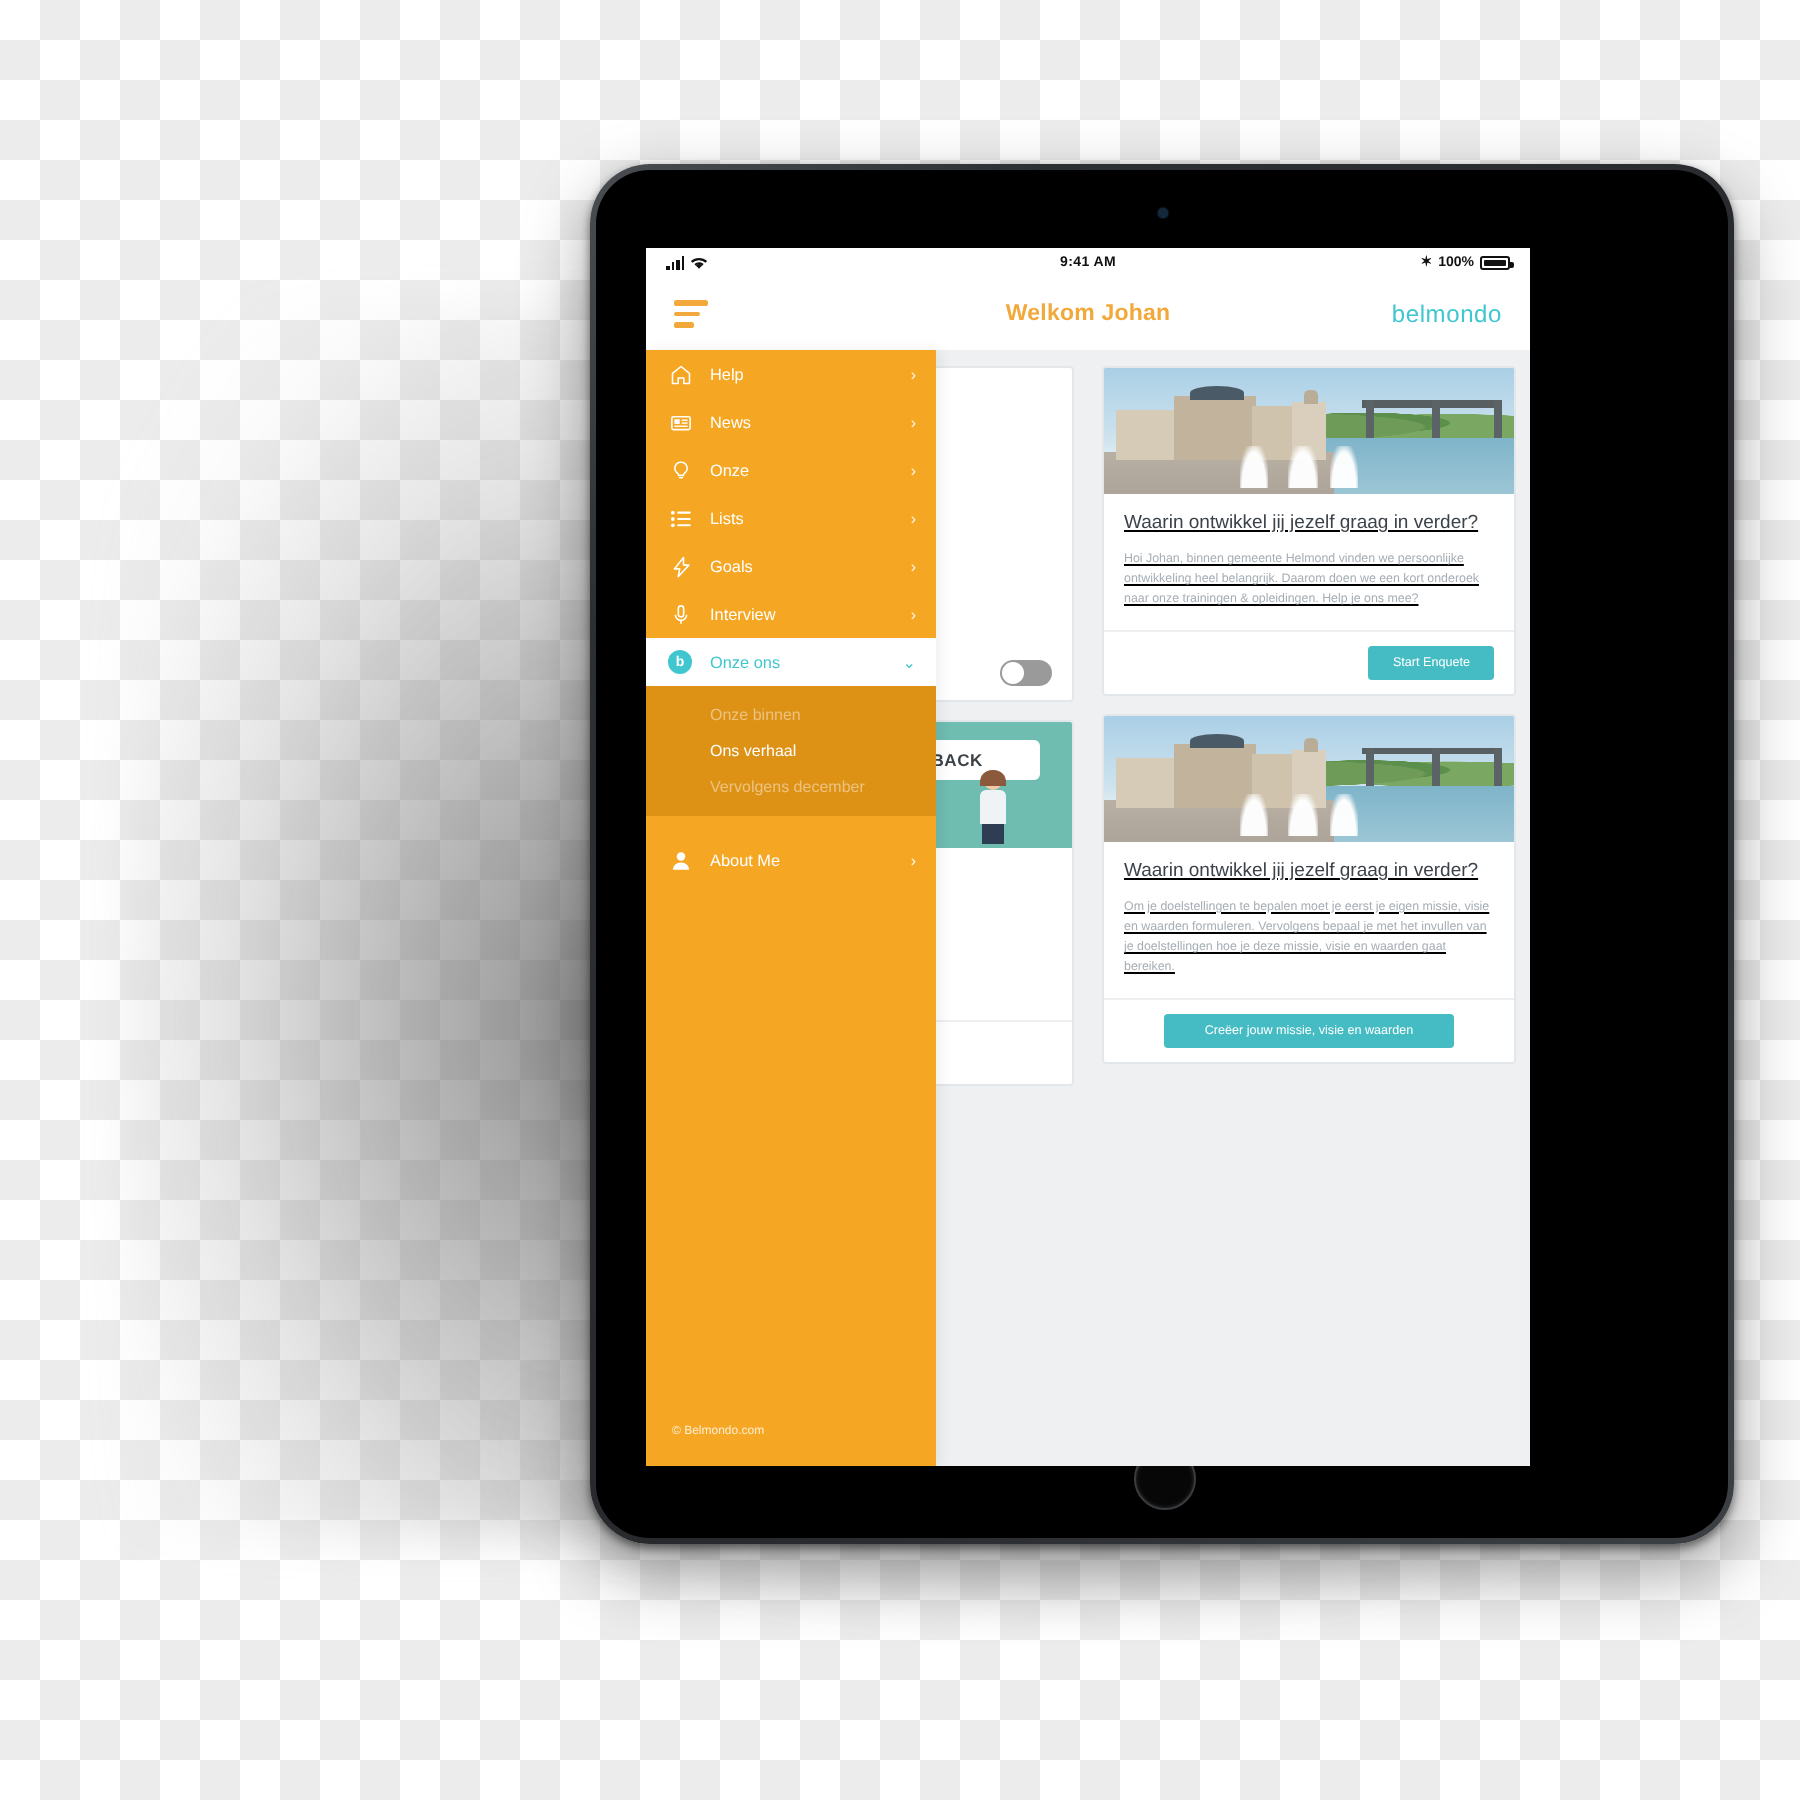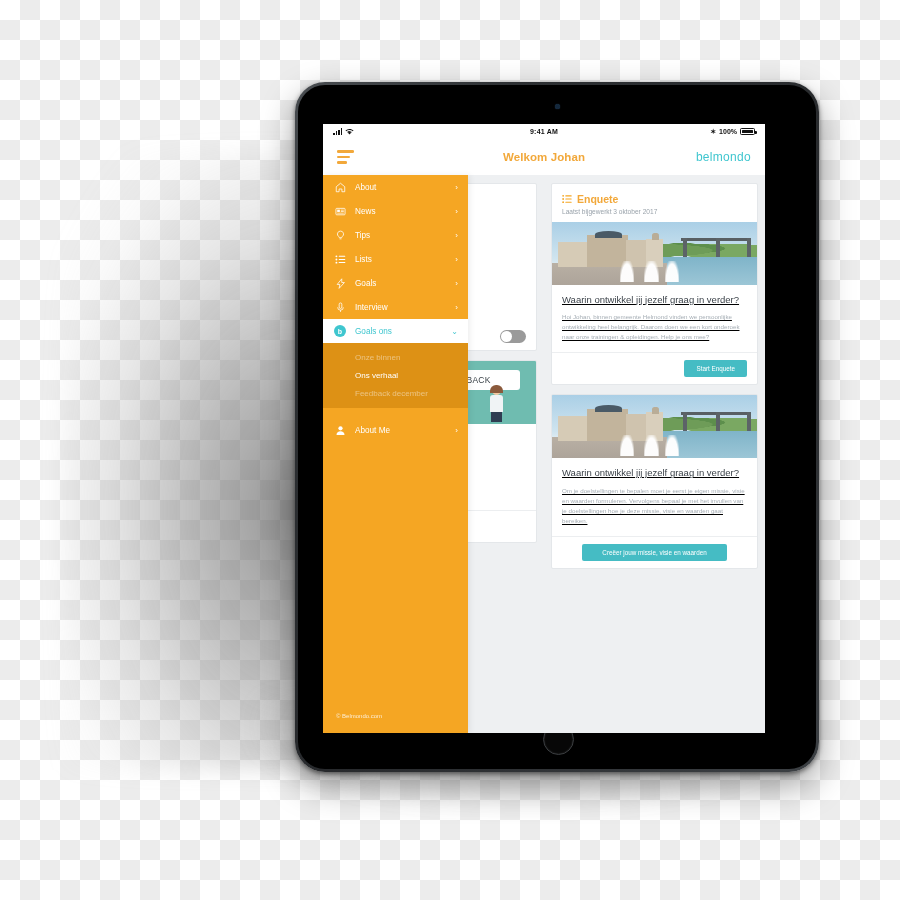--- a/index.html
+++ b/index.html
@@ -19,21 +19,21 @@
     background:radial-gradient(ellipse at 78% 58%, rgba(80,80,80,.62) 0%, rgba(110,110,110,.45) 30%, rgba(140,140,140,.22) 55%, rgba(180,180,180,.06) 75%, rgba(255,255,255,0) 88%);
     filter:blur(10px);
   }
   #shadow2{
     position:absolute;left:250px;top:690px;width:560px;height:120px;
     background:radial-gradient(ellipse at 50% 30%, rgba(90,90,90,.35) 0%, rgba(150,150,150,.16) 45%, rgba(255,255,255,0) 75%);
     filter:blur(8px);
   }
   
   #tablet{
-    position:absolute;left:295px;top:82px;width:524px;height:690px;
+    position:absolute;left:295px;top:82px;width:572px;height:690px;
     background:linear-gradient(135deg,#4a4e52 0%,#2d3033 18%,#27292c 60%,#3c4044 100%);
     border-radius:30px;
     box-shadow:0 14px 34px rgba(0,0,0,.38), 0 2px 5px rgba(0,0,0,.5);
   }
   #tablet-inner{
     position:absolute;left:3px;top:3px;right:3px;bottom:3px;
     background:#000;border-radius:27px;
   }
   #camera{position:absolute;left:50%;top:19px;width:5px;height:5px;margin-left:-2.5px;
     border-radius:50%;background:#14283c;box-shadow:0 0 1px #2a4a6a;}
@@ -102,21 +102,21 @@
     background:linear-gradient(#7fb4c9,#9cc6d6);}
   .ground{position:absolute;left:0;bottom:0;width:56%;height:34%;
     background:linear-gradient(#b9b0a4,#ada49a);}
   .bridge{position:absolute;left:63%;top:26%;width:34%;height:5%;background:#585f63;}
   .bpost{position:absolute;top:26%;width:2%;height:30%;background:#5c6367;}
   .fount{position:absolute;bottom:4%;width:7%;height:34%;
     background:radial-gradient(ellipse at 50% 100%,rgba(255,255,255,.97) 0 60%,rgba(255,255,255,.25) 75%,transparent 82%);}
   
   .fb{height:63px;background:#6fbcb0;position:relative;overflow:hidden;}
   .bub{position:absolute;background:#3a4248;border-radius:3px;display:flex;
-    align-items:center;justify-content:center;color:#fff;font-size:8.5px;font-weight:normal;letter-spacing:.3px;}
+    align-items:center;justify-content:center;color:#fff;font-size:8.5px;font-weight:bold;letter-spacing:.3px;}
   .bub.w{background:#fff;color:#3a4248;}
   .bub::after{content:"";position:absolute;bottom:-4px;left:22%;border:4px solid transparent;
     border-top-color:#3a4248;border-bottom:0;}
   .bub.w::after{border-top-color:#fff;}
   .person{position:absolute;bottom:2px;}
   .head{width:9px;height:9px;border-radius:50%;background:#f2c9a4;margin:0 auto;}
   .hair{position:absolute;top:-1px;left:50%;margin-left:-5.5px;width:11px;height:6px;border-radius:6px 6px 0 0;}
   .torso{width:13px;height:17px;margin:0 auto;border-radius:3px 3px 0 0;}
   .legs{width:11px;height:10px;margin:0 auto;background:#3b4a63;}
   .arrow-icons{position:absolute;left:50%;top:44%;margin-left:-9px;display:flex;gap:1px;}
@@ -249,34 +249,20 @@
             </div>
             <div class="card-foot" style="justify-content:flex-start;margin-top:16px;">
               <button class="btn">60° Feedback</button>
             </div>
           </div>
         </div>
 
         <div class="col">
 
           <div class="card">
-            <div class="card-head">
-              <div class="card-title">
-                <svg width="10" height="10" viewBox="0 0 14 14">
-                  <circle cx="1.6" cy="2.6" r="1.3" fill="#f5a623"></circle>
-                    <rect x="4.6" y="1.9" width="9" height="1.5" rx=".7" fill="#f5a623"></rect>
-                  <circle cx="1.6" cy="7" r="1.3" fill="#f5a623"></circle>
-                    <rect x="4.6" y="6.3" width="9" height="1.5" rx=".7" fill="#f5a623"></rect>
-                  <circle cx="1.6" cy="11.4" r="1.3" fill="#f5a623"></circle>
-                    <rect x="4.6" y="10.7" width="9" height="1.5" rx=".7" fill="#f5a623"></rect>
-                </svg>
-                <span>Enquete</span>
-              </div>
-              <div class="card-sub">Laatst bijgewerkt 3 oktober 2017</div>
-            </div>
             <div class="photo">
               <div class="sky"></div>
                 <div class="trees"></div>
               <div class="water"></div>
                 <div class="ground"></div>
               <div class="bldg b1"></div>
                 <div class="bldg b2"></div>
                 <div class="dome"></div>
               <div class="bldg b3"></div>
                 <div class="bldg b4"></div>
@@ -331,21 +317,21 @@
       </div>
 
       <div id="sidebar">
 
         <div class="menu-item">
           <span class="micon">
             <svg viewBox="0 0 14 14">
                 <path d="M7 1.6 1.6 6v6.4h3.6V8.9h3.6v3.5h3.6V6z" fill="none" stroke="#fff" stroke-width="1" stroke-linejoin="round"></path>
               </svg>
           </span>
-          <span class="mlabel">About</span>
+          <span class="mlabel">Help</span>
           <span class="chev">›</span>
         </div>
 
         <div class="menu-item">
           <span class="micon">
             <svg viewBox="0 0 14 14">
                 <rect x="1.2" y="3" width="11.6" height="8.2" rx="1" fill="none" stroke="#fff" stroke-width="1"></rect>
                 <rect x="2.8" y="4.6" width="3.4" height="3" fill="#fff"></rect>
                 <rect x="7.4" y="4.8" width="3.8" height=".9" fill="#fff"></rect>
                 <rect x="7.4" y="6.6" width="3.8" height=".9" fill="#fff"></rect>
@@ -356,21 +342,21 @@
           <span class="chev">›</span>
         </div>
 
         <div class="menu-item">
           <span class="micon">
             <svg viewBox="0 0 14 14">
                 <path d="M7 1.4a3.8 3.8 0 0 0-2.3 6.9c.5.4.8.9.8 1.5h3c0-.6.3-1.1.8-1.5A3.8 3.8 0 0 0 7 1.4z" fill="none" stroke="#fff" stroke-width="1"></path>
                 <rect x="5.6" y="10.8" width="2.8" height="1" rx=".5" fill="#fff"></rect>
               </svg>
           </span>
-          <span class="mlabel">Tips</span>
+          <span class="mlabel">Onze</span>
           <span class="chev">›</span>
         </div>
 
         <div class="menu-item">
           <span class="micon">
             <svg viewBox="0 0 14 14">
                 <circle cx="1.8" cy="3" r="1.2" fill="#fff"></circle>
                 <rect x="4.6" y="2.3" width="8.6" height="1.3" rx=".6" fill="#fff"></rect>
                 <circle cx="1.8" cy="7" r="1.2" fill="#fff"></circle>
                 <rect x="4.6" y="6.3" width="8.6" height="1.3" rx=".6" fill="#fff"></rect>
@@ -401,28 +387,28 @@
               </svg>
           </span>
           <span class="mlabel">Interview</span>
           <span class="chev">›</span>
         </div>
 
         <div class="menu-item active">
           <span class="micon">
             <span class="badge">b</span>
           </span>
-          <span class="mlabel">Goals ons</span>
+          <span class="mlabel">Onze ons</span>
           <span class="chev">⌄</span>
         </div>
 
         <div id="submenu">
           <div class="sub-item">Onze binnen</div>
           <div class="sub-item sel">Ons verhaal</div>
-          <div class="sub-item">Feedback december</div>
+          <div class="sub-item">Vervolgens december</div>
         </div>
 
         <div class="menu-item" style="margin-top:10px;">
           <span class="micon">
             <svg viewBox="0 0 14 14">
                 <circle cx="7" cy="4.2" r="2.7" fill="#fff"></circle>
                 <path d="M1.9 12.6c0-2.8 2.3-4.6 5.1-4.6s5.1 1.8 5.1 4.6z" fill="#fff"></path>
               </svg>
           </span>
           <span class="mlabel">About Me</span>

